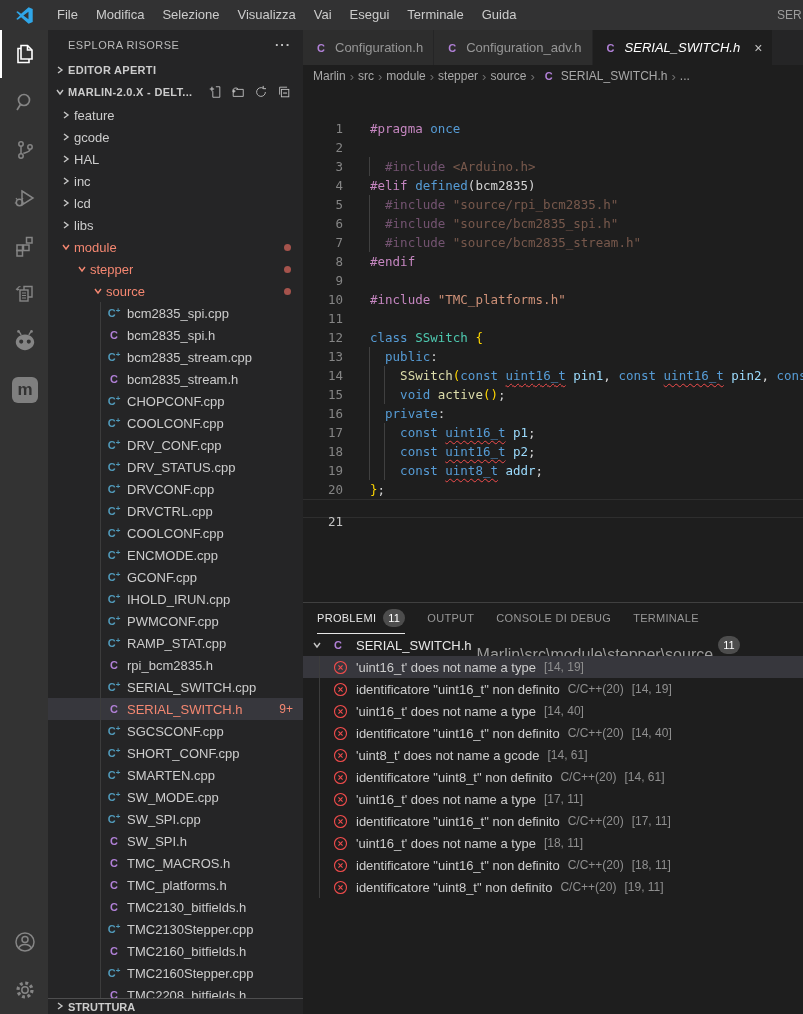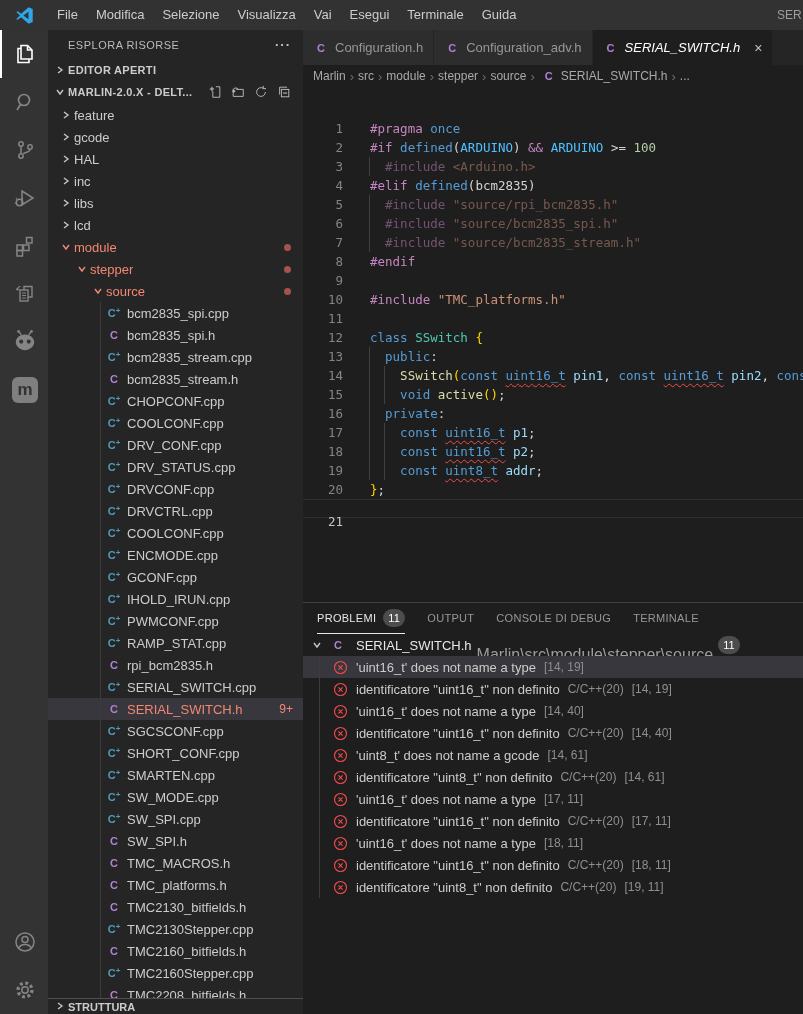--- a/index.html
+++ b/index.html
@@ -281,29 +281,29 @@
             </svg>
           </span>
           <span class="tlabel">inc</span>
         </div>
         <div class="trow" style="padding-left: 10px;">
           <span class="chev">
             <svg width="10" height="10" viewBox="0 0 10 10">
               <polyline points="3,2 7,5 3,8" fill="none" stroke="currentColor" stroke-width="1.4"></polyline>
             </svg>
           </span>
+          <span class="tlabel">lcd</span>
+        </div>
+        <div class="trow" style="padding-left: 10px;">
+          <span class="chev">
+            <svg width="10" height="10" viewBox="0 0 10 10">
+              <polyline points="3,2 7,5 3,8" fill="none" stroke="currentColor" stroke-width="1.4"></polyline>
+            </svg>
+          </span>
           <span class="tlabel">libs</span>
-        </div>
-        <div class="trow" style="padding-left: 10px;">
-          <span class="chev">
-            <svg width="10" height="10" viewBox="0 0 10 10">
-              <polyline points="3,2 7,5 3,8" fill="none" stroke="currentColor" stroke-width="1.4"></polyline>
-            </svg>
-          </span>
-          <span class="tlabel">lcd</span>
         </div>
         <div class="trow err" style="padding-left: 10px;">
           <span class="chev">
             <svg width="10" height="10" viewBox="0 0 10 10">
               <polyline points="2,3 5,7 8,3" fill="none" stroke="currentColor" stroke-width="1.4"></polyline>
             </svg>
           </span>
           <span class="tlabel">module</span>
           <span class="dot"></span>
         </div>
@@ -530,21 +530,20 @@
         <span class="bc-item">...</span>
       </div>
     <div class="editor">
       <div class="code-area">
           <div class="line">
             <span class="ln">1</span>
             <span class="code"><span class="tk-pp">#pragma</span><span> </span><span class="tk-kw">once</span></span>
           </div>
           <div class="line">
             <span class="ln">2</span>
-            <span class="code"><span class="tk-pp">#if</span><span> </span><span class="tk-kw">defined</span><span>(</span><span class="tk-const">ARDUINO</span><span>) </span><span class="tk-pp">&amp;&amp;</span><span> </span><span class="tk-const">ARDUINO</span><span> &gt;= </span><span class="tk-num">100</span></span>
           </div>
           <div class="line">
             <span class="cguide" style="left: 66px;"></span>
             <span class="ln">3</span>
             <span class="code dim"><span>  </span><span class="tk-pp">#include</span><span> </span><span class="tk-str">&lt;Arduino.h&gt;</span></span>
           </div>
           <div class="line">
             <span class="ln">4</span>
             <span class="code"><span class="tk-pp">#elif</span><span> </span><span class="tk-kw">defined</span><span>(bcm2835)</span></span>
           </div>

